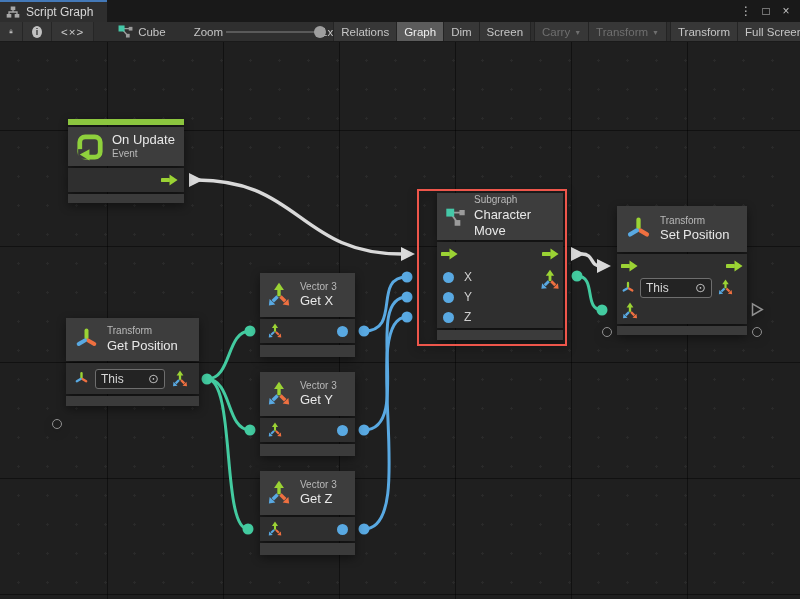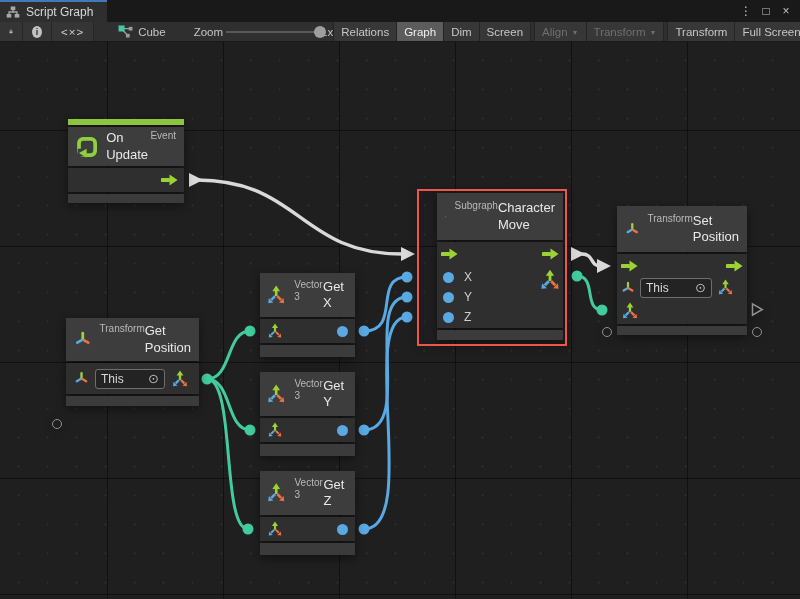--- a/index.html
+++ b/index.html
@@ -51,21 +51,21 @@
     background-size:29px 29px, 116px 116px, 116px 116px;
     background-position:4px 4px, 107px 88px, 107px 88px; }
   .wires { position:absolute; top:0; left:0; pointer-events:none; }
 
   
   .node { position:absolute; filter:drop-shadow(0 3px 5px rgba(0,0,0,0.45)); }
   .node .sec { background:#2f2f2f; margin-bottom:2px; }
   .node .head { background:#3d3d3d; display:flex; align-items:center; gap:8px; padding:0 8px; }
   .node .foot { background:#3b3b3b; }
   .node .body { background:#2f2f2f; position:relative; }
-  .titles { display:flex; justify-content:center; line-height:1.25; }
+  .titles { display:flex; flex-direction:column; justify-content:center; line-height:1.25; }
   .cat { font-size:10px; color:#b9b9b9; }
   .ttl { font-size:13px; color:#e8e8e8; }
   .selected { outline:2px solid #ee564b; outline-offset:2px;padding-left:16px; }
 
   .greenbar { height:6px; background:#8cc63f; margin-bottom:2px; }
   .row { display:flex; align-items:center; }
   .field { display:flex; align-items:center; justify-content:space-between; background:#232323;
     border:1px solid #6e6e6e; border-radius:3px; height:20px; padding:0 5px; font-size:12px;
     color:#d8d8d8; }
   .field .target { color:#b8b8b8; font-size:13px; line-height:1; }
@@ -179,21 +179,21 @@
           <span>Graph</span>
         </div>
       <div class="rbtn">
           <span>Dim</span>
         </div>
       <div class="rbtn">
           <span>Screen</span>
         </div>
       <div class="rgap"></div>
       <div class="rbtn disabled">
-        <span>Align</span>
+        <span>Carry</span>
           <span class="dd">▼</span>
       </div>
       <div class="rbtn disabled">
         <span>Transform</span>
           <span class="dd">▼</span>
       </div>
       <div class="rgap"></div>
       <div class="rbtn">
           <span>Transform</span>
         </div>

